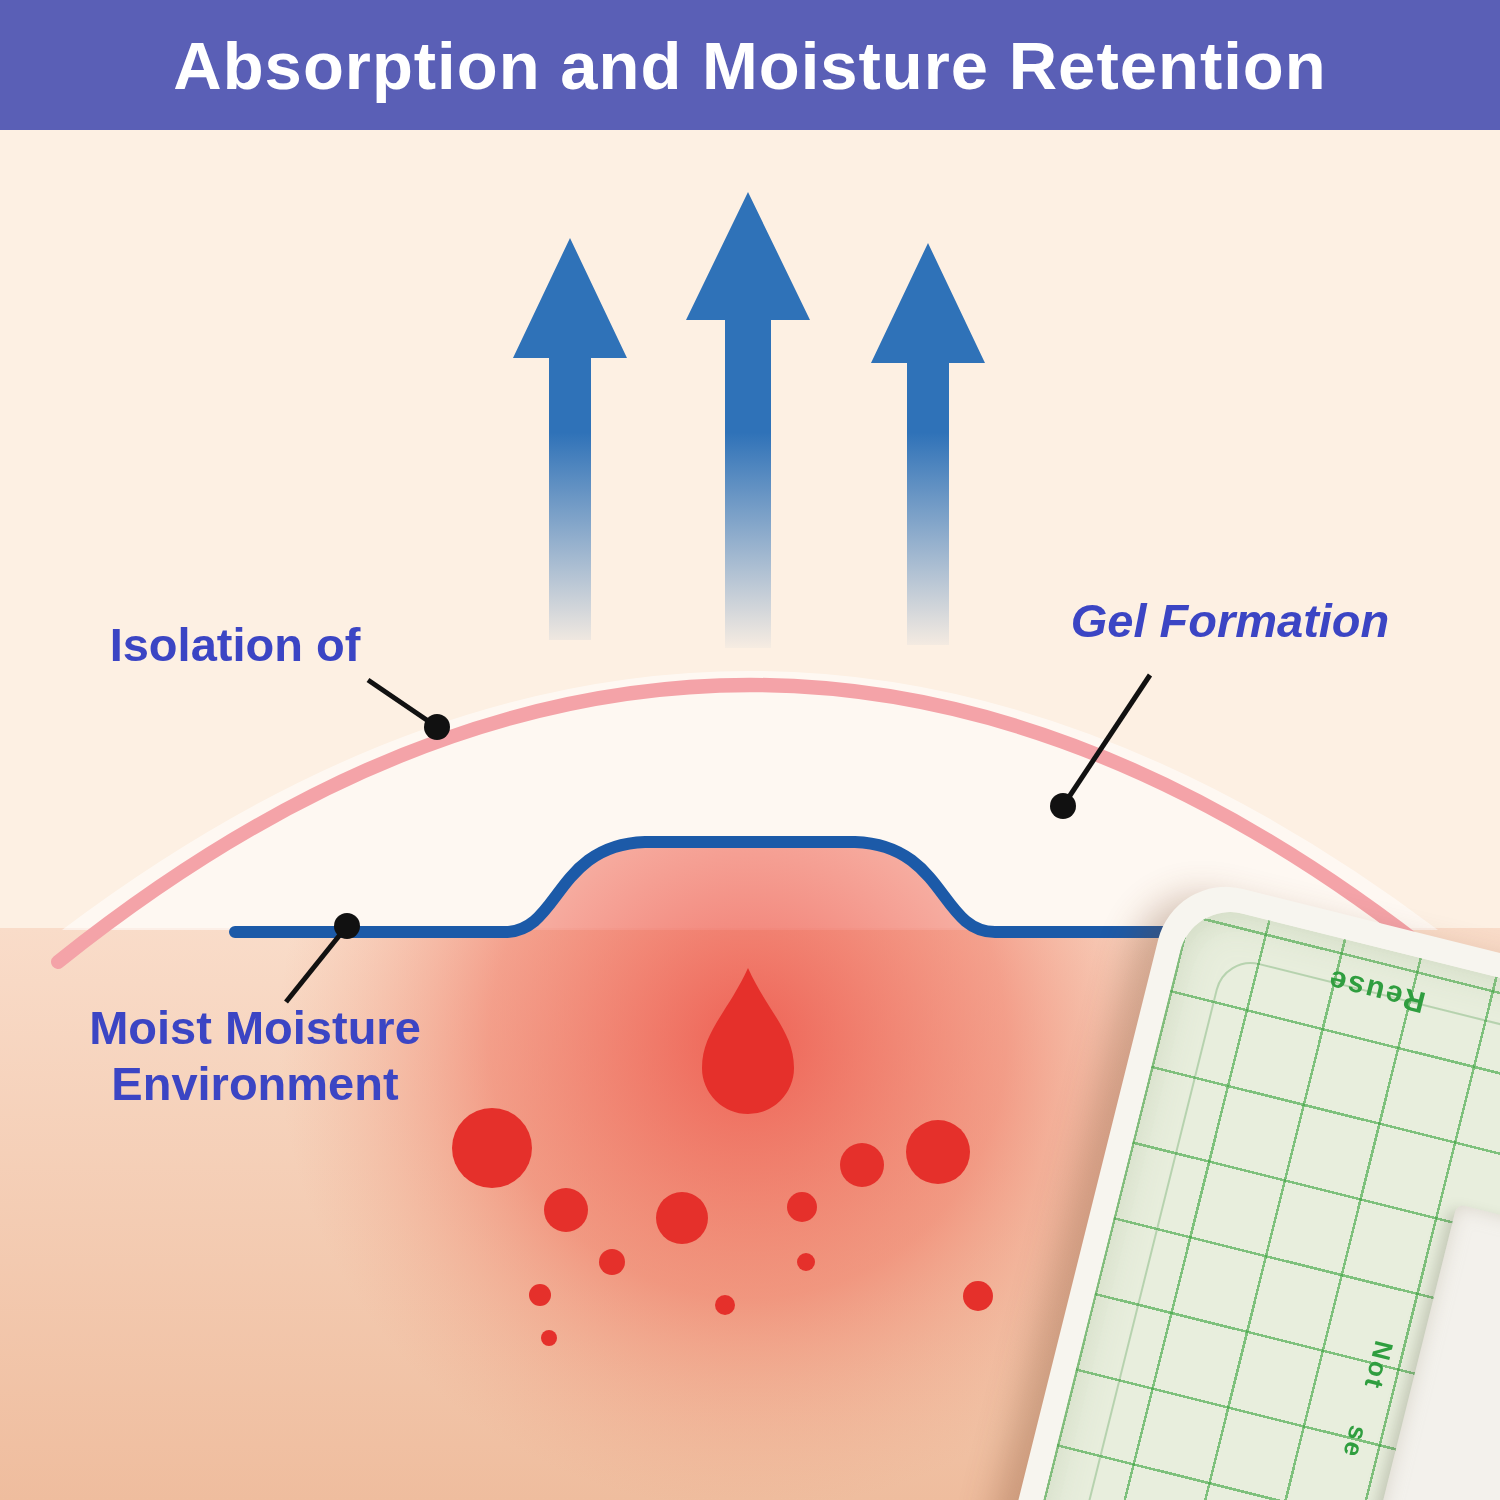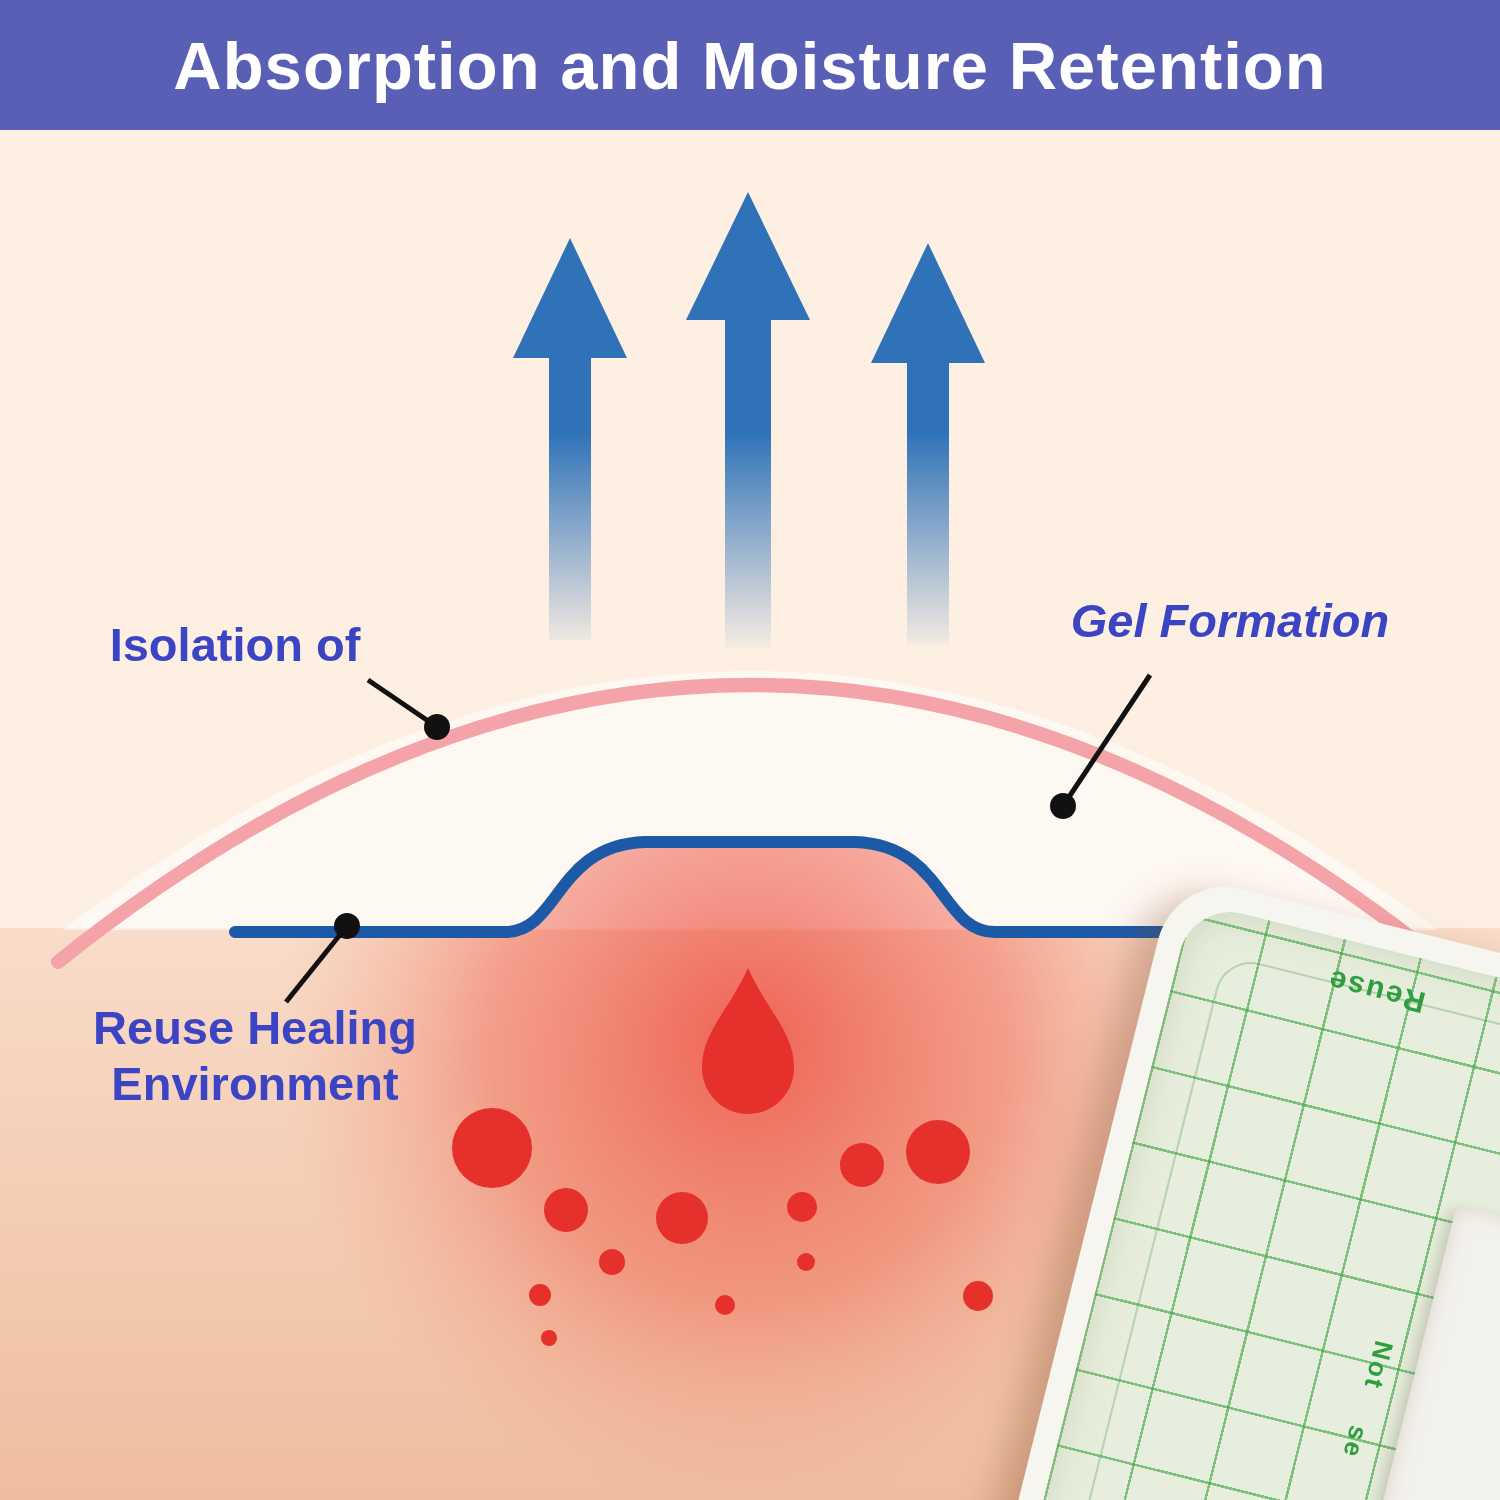--- a/index.html
+++ b/index.html
@@ -141,21 +141,21 @@
     </g>
   </svg>
 
   <div class="diagram-label label-isolation">
     <div>Isolation of</div>
   </div>
 
   <div class="diagram-label label-gel">Gel Formation</div>
 
   <div class="diagram-label label-moist">
-    <div>Reuse Healing</div>
+    <div>Moist Moisture</div>
     <div>Environment</div>
   </div>
 
   <div class="patch">
     <div class="patch-frame">
       <div class="patch-film">
         <span class="patch-text patch-text-reuse">Reuse</span>
         <span class="patch-text patch-text-not">Not</span>
         <span class="patch-text patch-text-se">se</span>
         <div class="patch-pad"></div>

